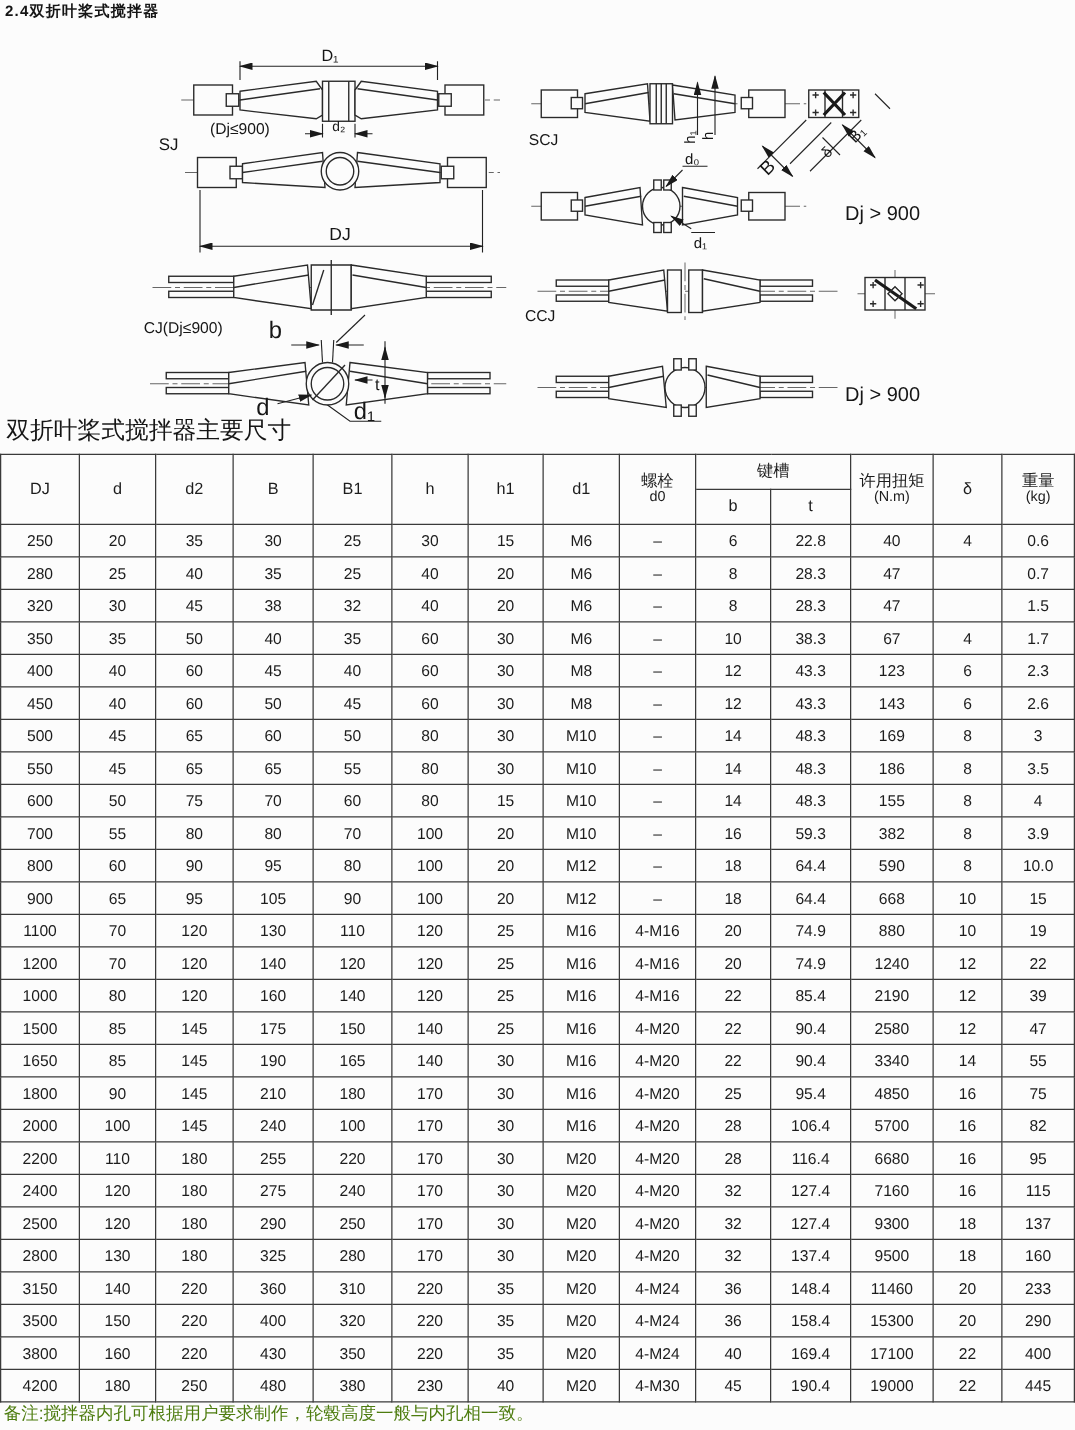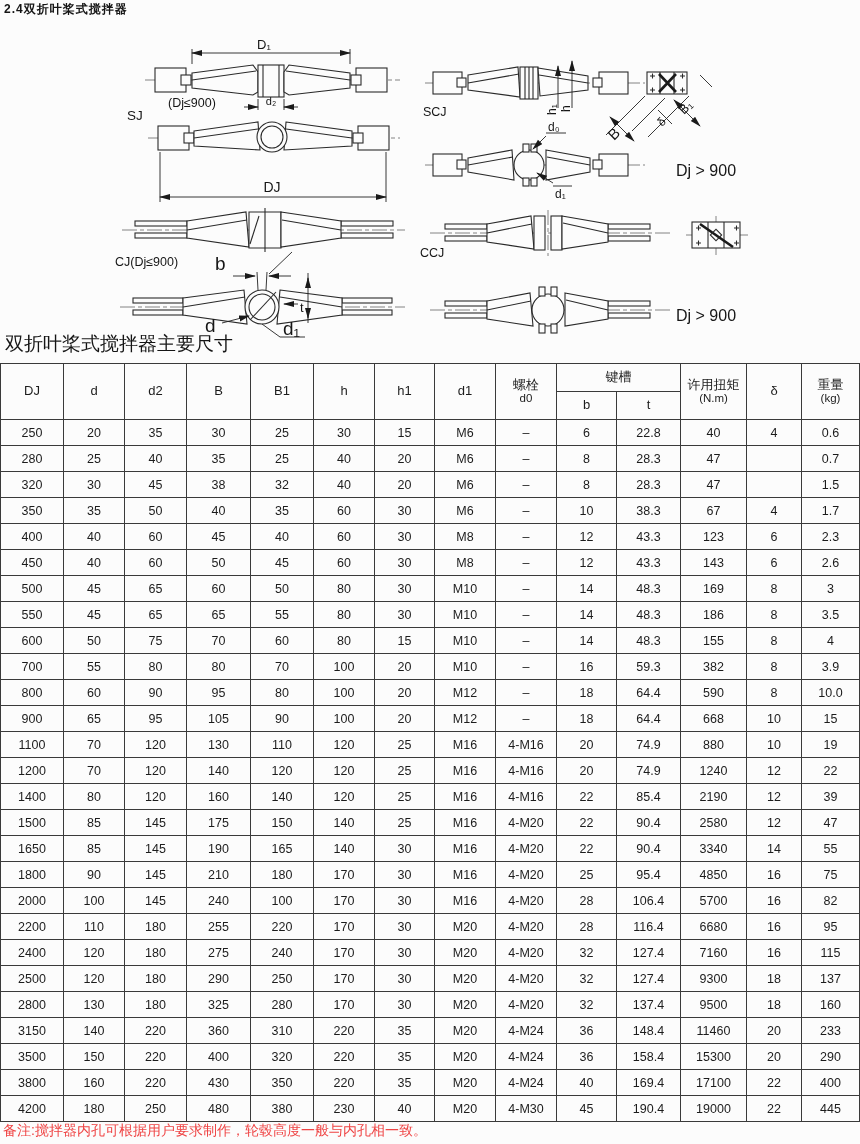--- a/index.html
+++ b/index.html
@@ -25,21 +25,21 @@
   }
   table.dims th,table.dims td{
     border:1px solid #3a3a3a;text-align:center;vertical-align:middle;
     padding:0;font-weight:normal;color:#1c1c1c;
   }
   table.dims th{font-size:13px;height:27px;line-height:1.1;}
   table.dims th .sub{font-size:11.5px;display:block;}
   table.dims td{font-size:12.5px;height:25px;}
   .note{
     position:absolute;top:1122px;left:3px;margin:0;
-    font-size:14px;color:#ef4444;
+    font-size:14px;color:#4d7c0f;
   }
   svg text{fill:#161616;font-family:"Liberation Sans","DejaVu Sans",sans-serif;}
   svg .ln{stroke:#2a2a2a;stroke-width:1.1;fill:none;}
   svg .fl{stroke:#2a2a2a;stroke-width:1.1;fill:#fcfcfc;}
   svg .cl{stroke:#666;stroke-width:0.8;fill:none;stroke-dasharray:15 3 4 3;}
   svg .dim{stroke:#222;stroke-width:0.9;fill:none;}
   svg .thick{stroke:#1a1a1a;stroke-width:2.6;fill:none;}
 </style>
 </head>
 <body>
@@ -532,21 +532,21 @@
         <td>25</td>
         <td>M16</td>
         <td>4-M16</td>
         <td>20</td>
         <td>74.9</td>
         <td>1240</td>
         <td>12</td>
         <td>22</td>
       </tr>
       <tr>
-        <td>1400</td>
+        <td>1000</td>
         <td>80</td>
         <td>120</td>
         <td>160</td>
         <td>140</td>
         <td>120</td>
         <td>25</td>
         <td>M16</td>
         <td>4-M16</td>
         <td>22</td>
         <td>85.4</td>

